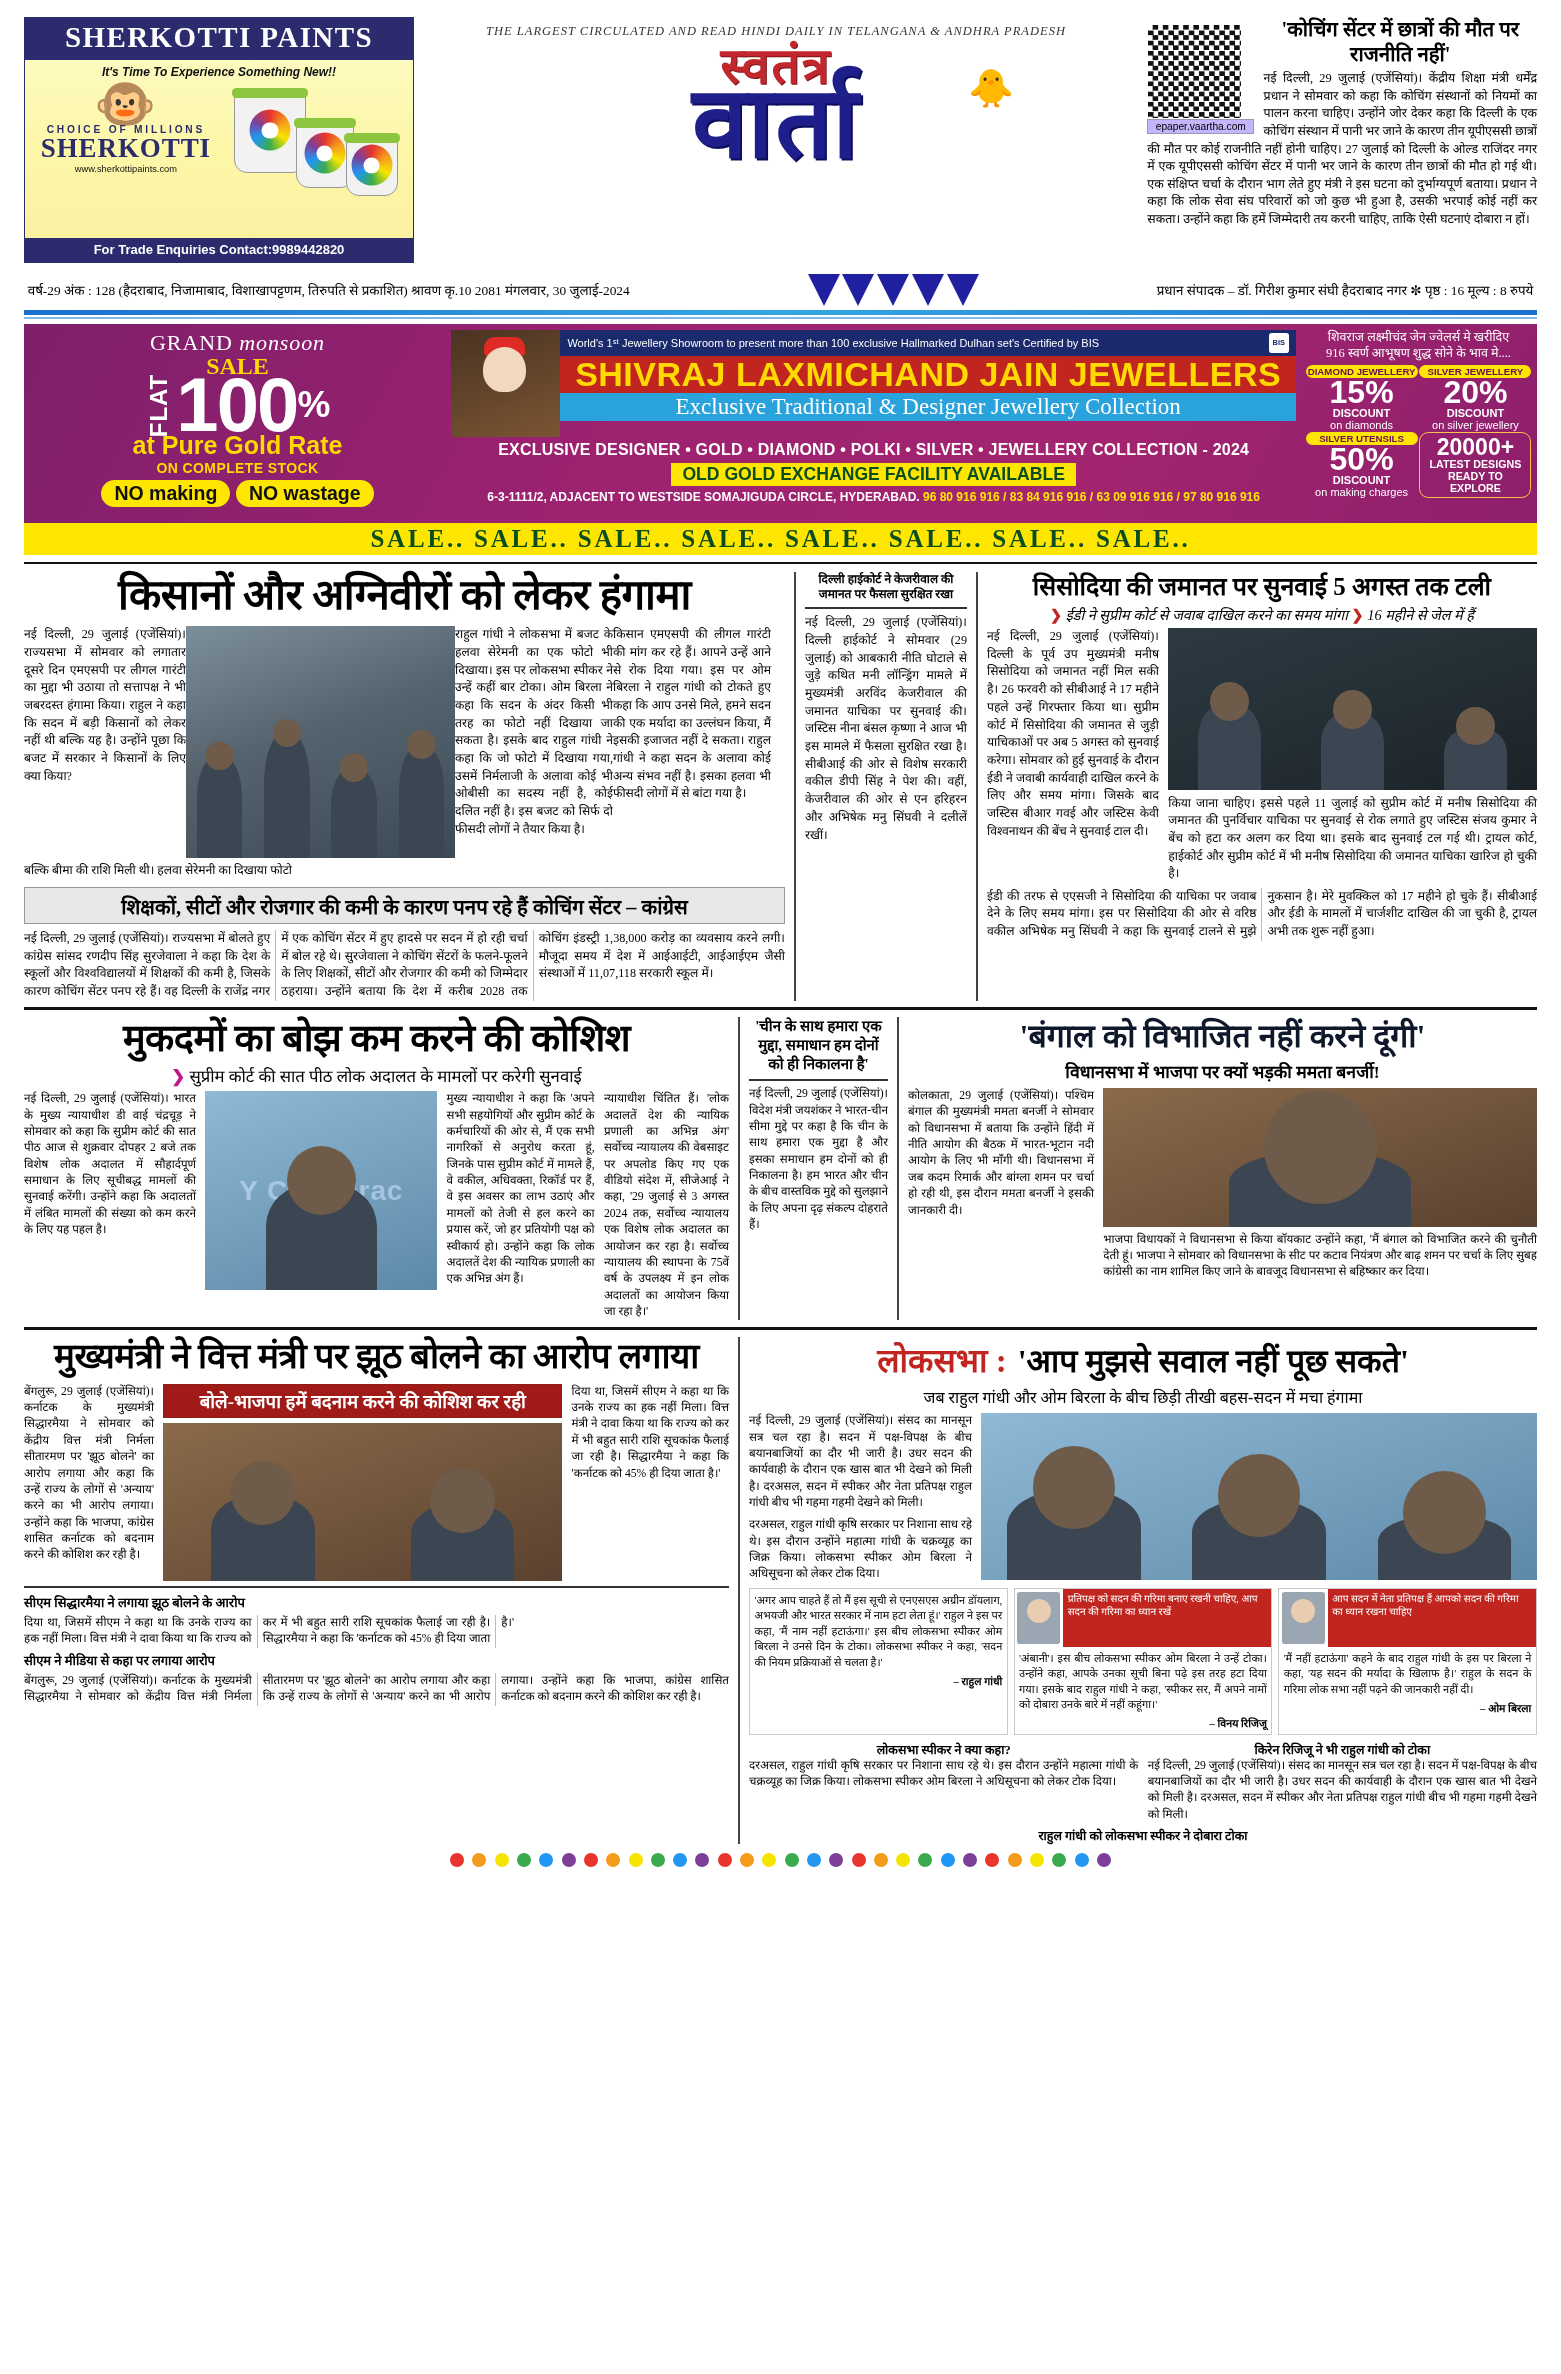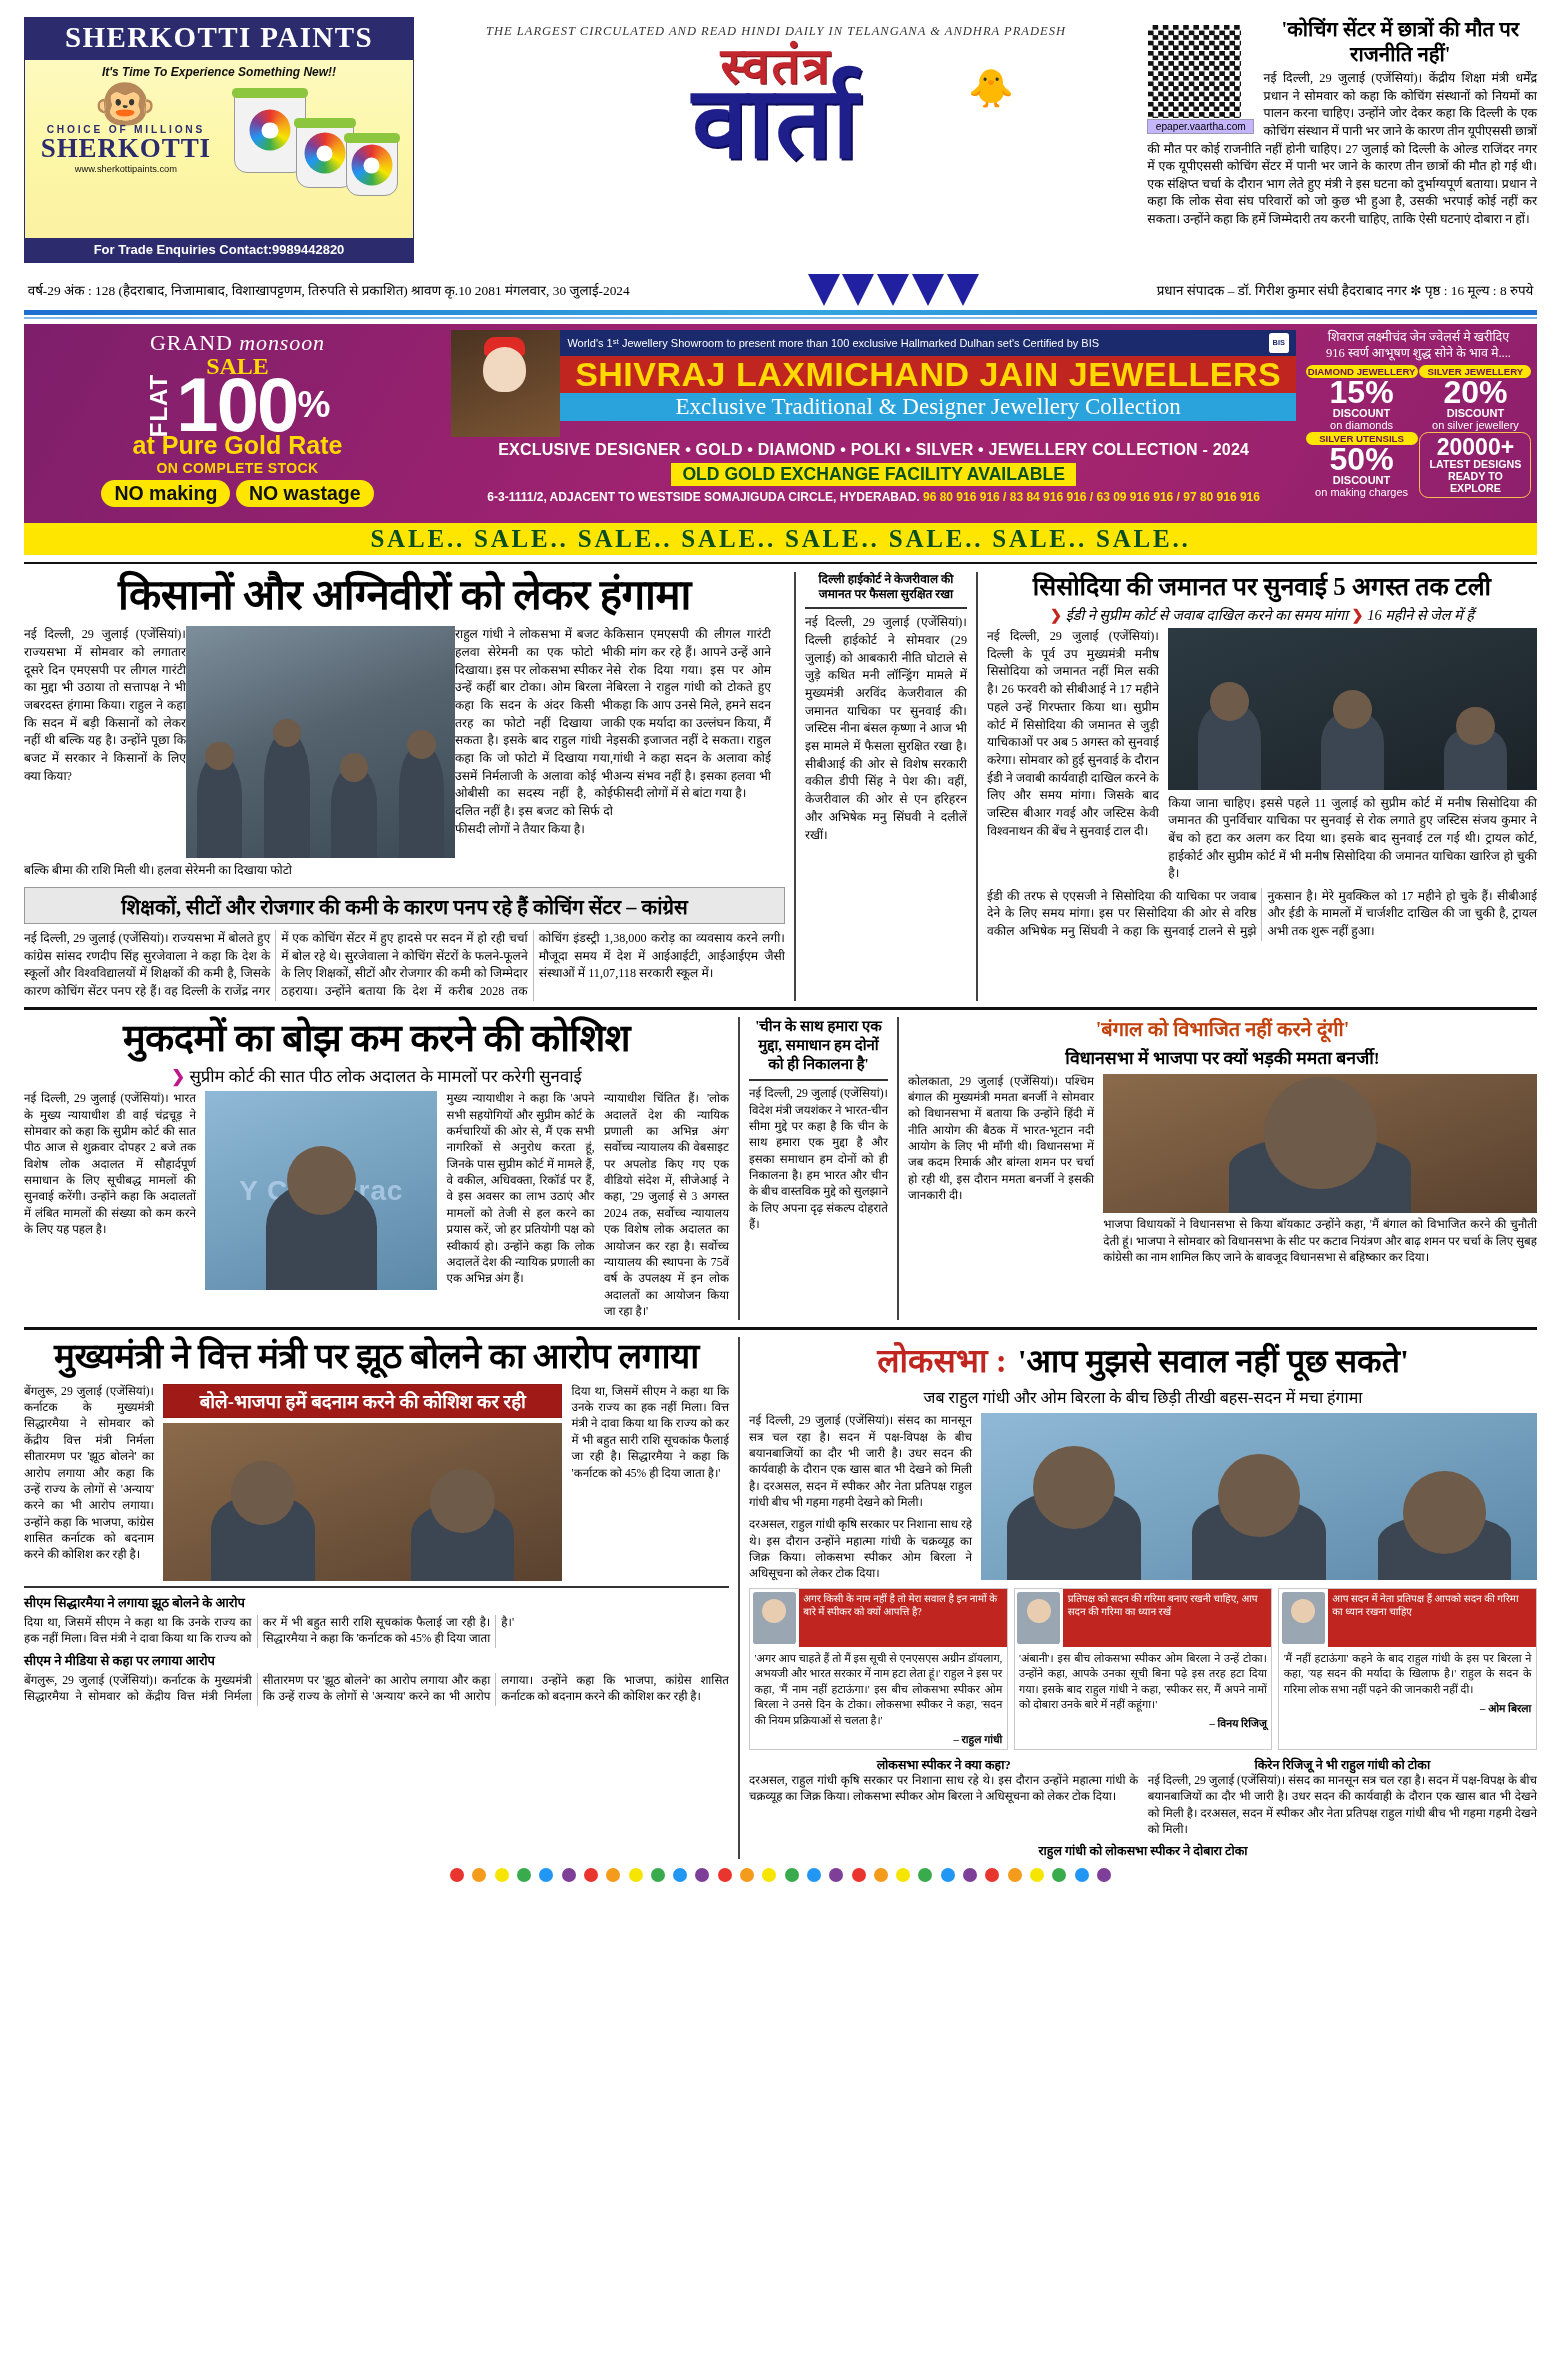--- a/index.html
+++ b/index.html
@@ -437,21 +437,21 @@
 
     <div style="width:139px">
       <div class="hl-sub" style="font-size:15px">'चीन के साथ हमारा एक मुद्दा, समाधान हम दोनों को ही निकालना है'</div>
       <div class="hr1"></div>
       <div class="ctext tight">नई दिल्ली, 29 जुलाई (एजेंसियां)। विदेश मंत्री जयशंकर ने भारत-चीन सीमा मुद्दे पर कहा है कि चीन के साथ हमारा एक मुद्दा है और इसका समाधान हम दोनों को ही निकालना है। हम भारत और चीन के बीच वास्तविक मुद्दे को सुलझाने के लिए अपना दृढ़ संकल्प दोहराते हैं।</div>
     </div>
 
     <div class="vline"></div>
 
     <div style="flex:1">
-      <div class="hl-mid" style="color:#c2410c;font-size:20px">'बंगाल को विभाजित नहीं करने दूंगी'</div>
+      <div class="hl-mid" style="color:#0f172a;font-size:32px">'बंगाल को विभाजित नहीं करने दूंगी'</div>
       <div style="text-align:center;font-size:17.6px;font-weight:bold;margin:3.7px 0 4.6px">विधानसभा में भाजपा पर क्यों भड़की ममता बनर्जी!</div>
       <div style="display:flex; gap:9.3px;">
         <div style="width:186px" class="ctext tight">कोलकाता, 29 जुलाई (एजेंसियां)। पश्चिम बंगाल की मुख्यमंत्री ममता बनर्जी ने सोमवार को विधानसभा में बताया कि उन्होंने हिंदी में नीति आयोग की बैठक में भारत-भूटान नदी आयोग के लिए भी माँगी थी। विधानसभा में जब कदम रिमार्क और बांग्ला शमन पर चर्चा हो रही थी, इस दौरान ममता बनर्जी ने इसकी जानकारी दी।</div>
         <div style="flex:1">
           <div class="photo warm" style="height:139px">
             <div class="ph-figs">
                 <div class="fig b" style="width:42%">
                   <div class="hd"></div>
                 </div>
               </div>
@@ -515,24 +515,20 @@
               </div>
           <div class="fig c" style="width:24%">
                 <div class="hd"></div>
               </div>
             </div>
         </div>
       </div>
 
       <div class="quotecards">
         <div class="qcard">
-          <div class="qc-top">
-              <div class="qc-av"></div>
-            <div class="qc-red">अगर किसी के नाम नहीं है तो मेरा सवाल है इन नामों के बारे में स्पीकर को क्यों आपत्ति है?</div>
-            </div>
           <div class="qc-body">'अगर आप चाहते हैं तो मैं इस सूची से एनएसएस अग्रीन डॉयलाग, अभयजी और भारत सरकार में नाम हटा लेता हूं।' राहुल ने इस पर कहा, 'मैं नाम नहीं हटाऊंगा।' इस बीच लोकसभा स्पीकर ओम बिरला ने उनसे दिन के टोका। लोकसभा स्पीकर ने कहा, 'सदन की नियम प्रक्रियाओं से चलता है।'</div>
           <div class="qc-name">– राहुल गांधी</div>
         </div>
         <div class="qcard">
           <div class="qc-top">
               <div class="qc-av"></div>
             <div class="qc-red">प्रतिपक्ष को सदन की गरिमा बनाए रखनी चाहिए, आप सदन की गरिमा का ध्यान रखें</div>
             </div>
           <div class="qc-body">'अंबानी'। इस बीच लोकसभा स्पीकर ओम बिरला ने उन्हें टोका। उन्होंने कहा, आपके उनका सूची बिना पढ़े इस तरह हटा दिया गया। इसके बाद राहुल गांधी ने कहा, 'स्पीकर सर, मैं अपने नामों को दोबारा उनके बारे में नहीं कहूंगा।'</div>
           <div class="qc-name">– विनय रिजिजू</div>

